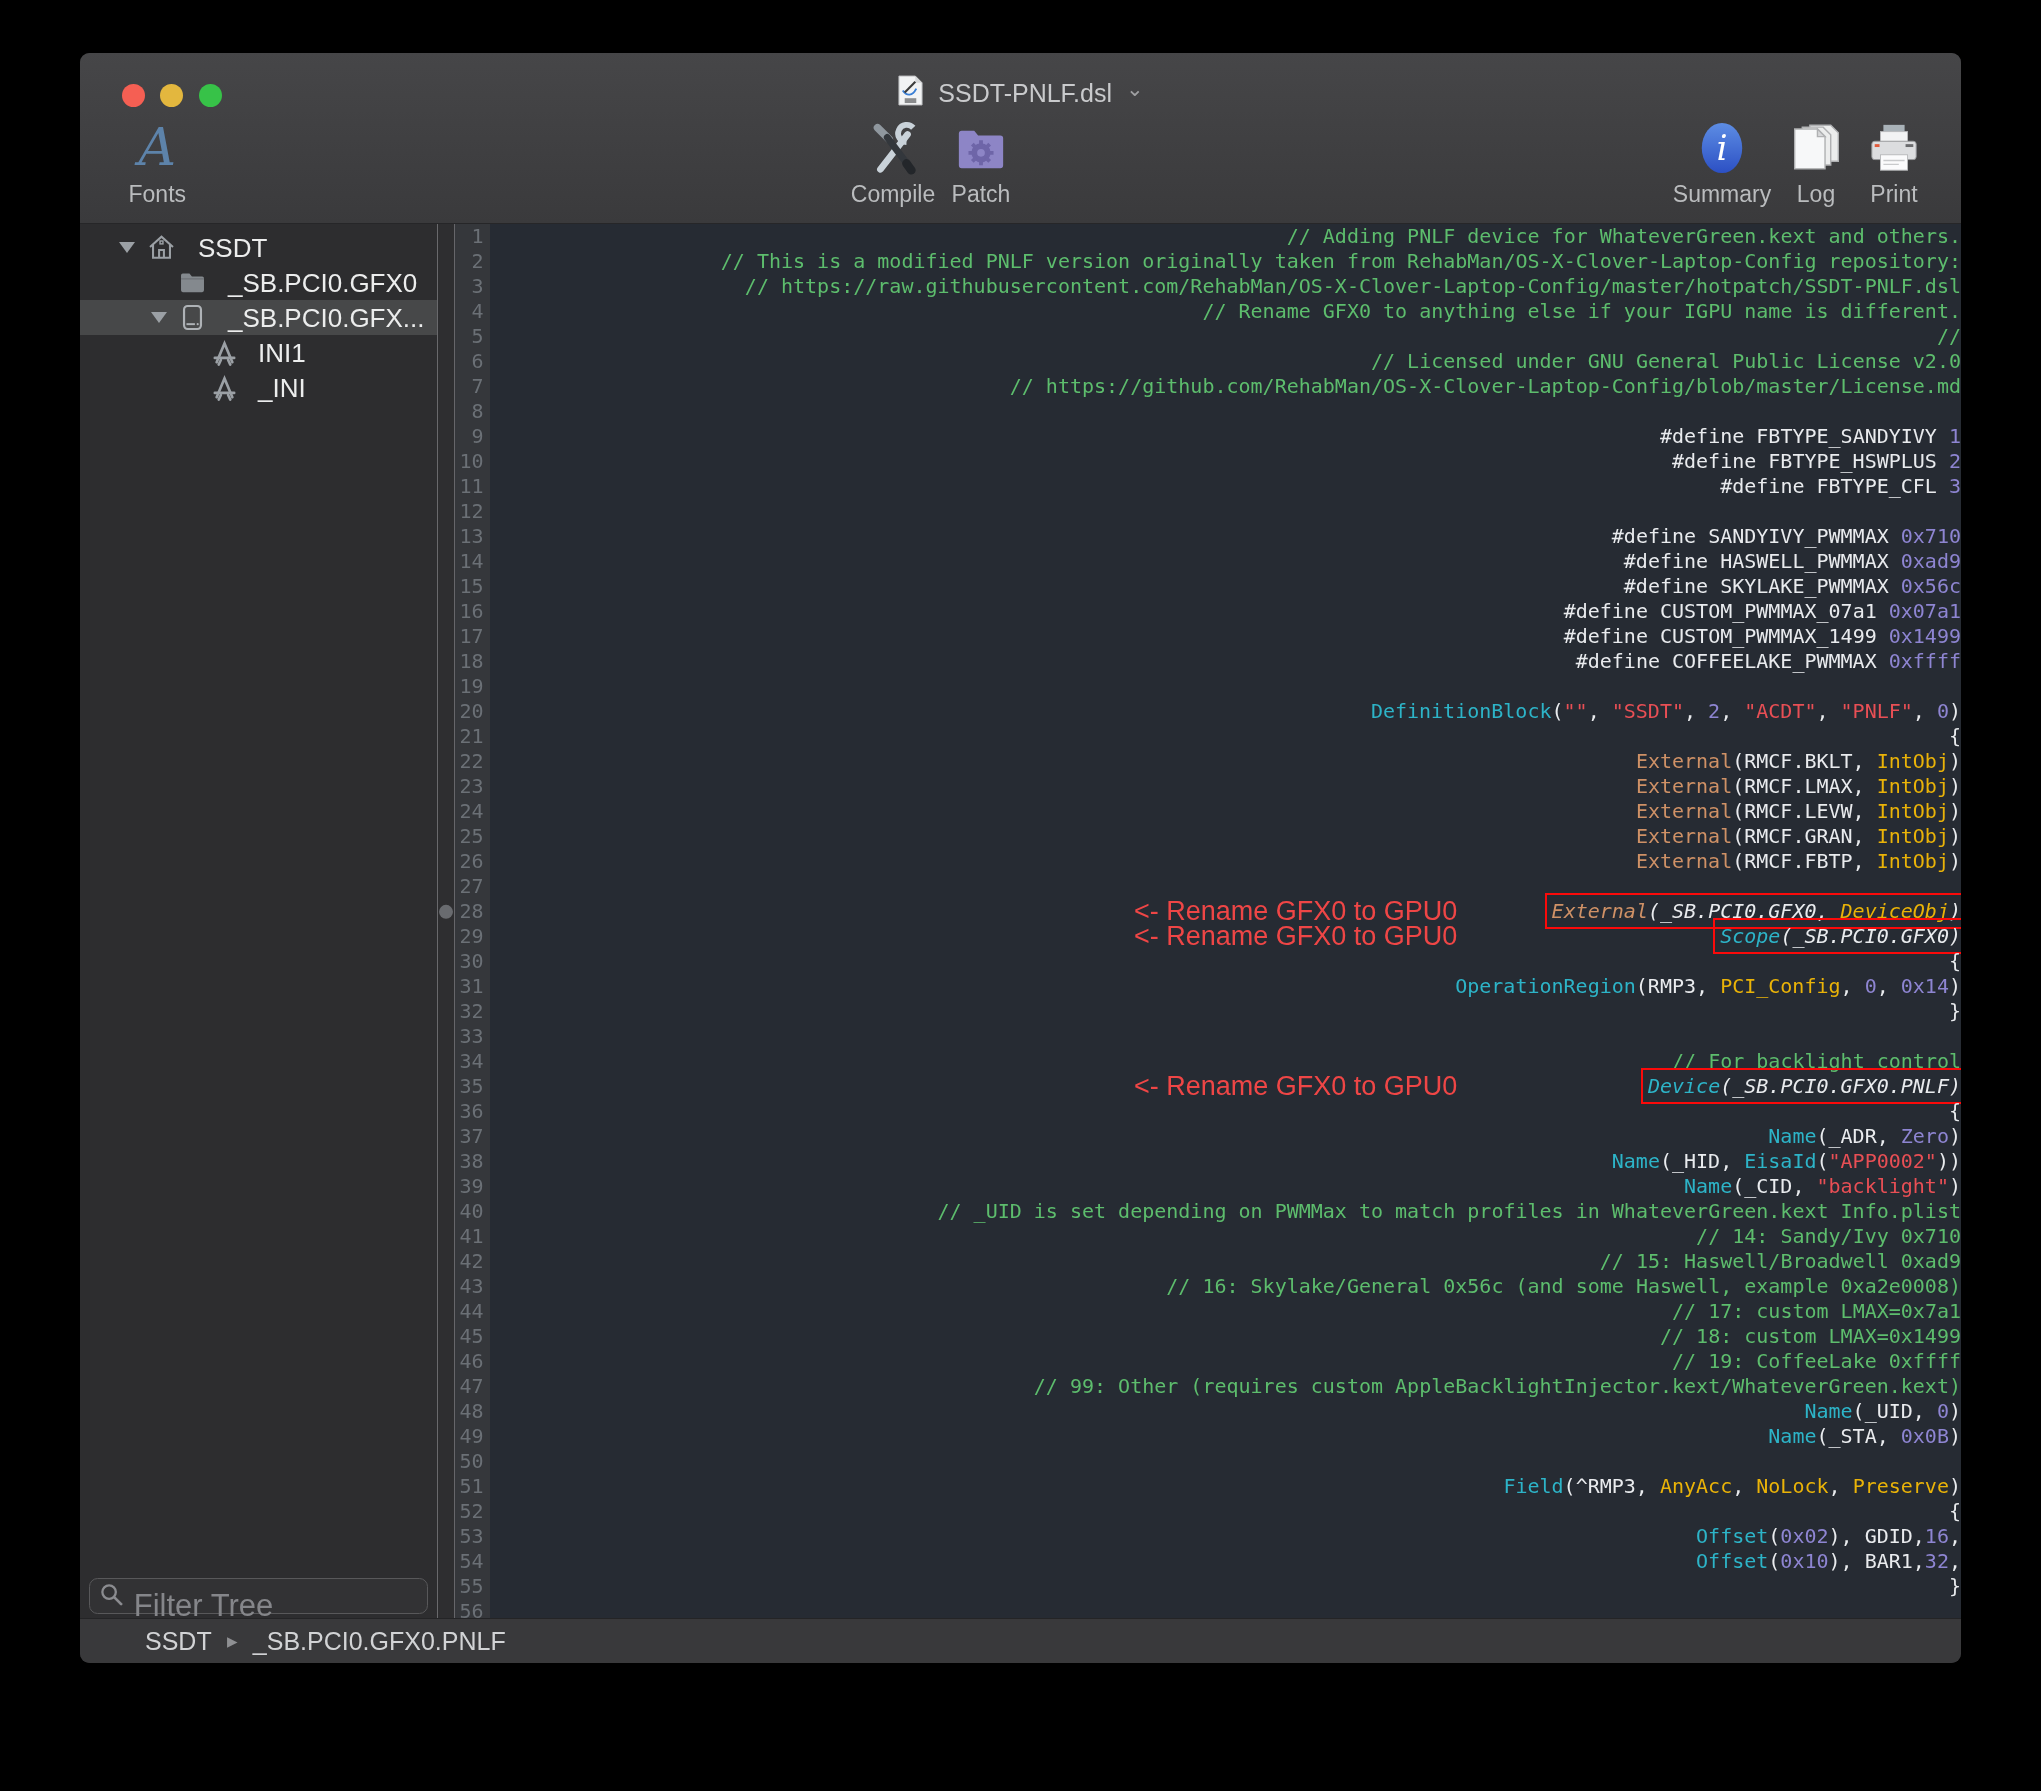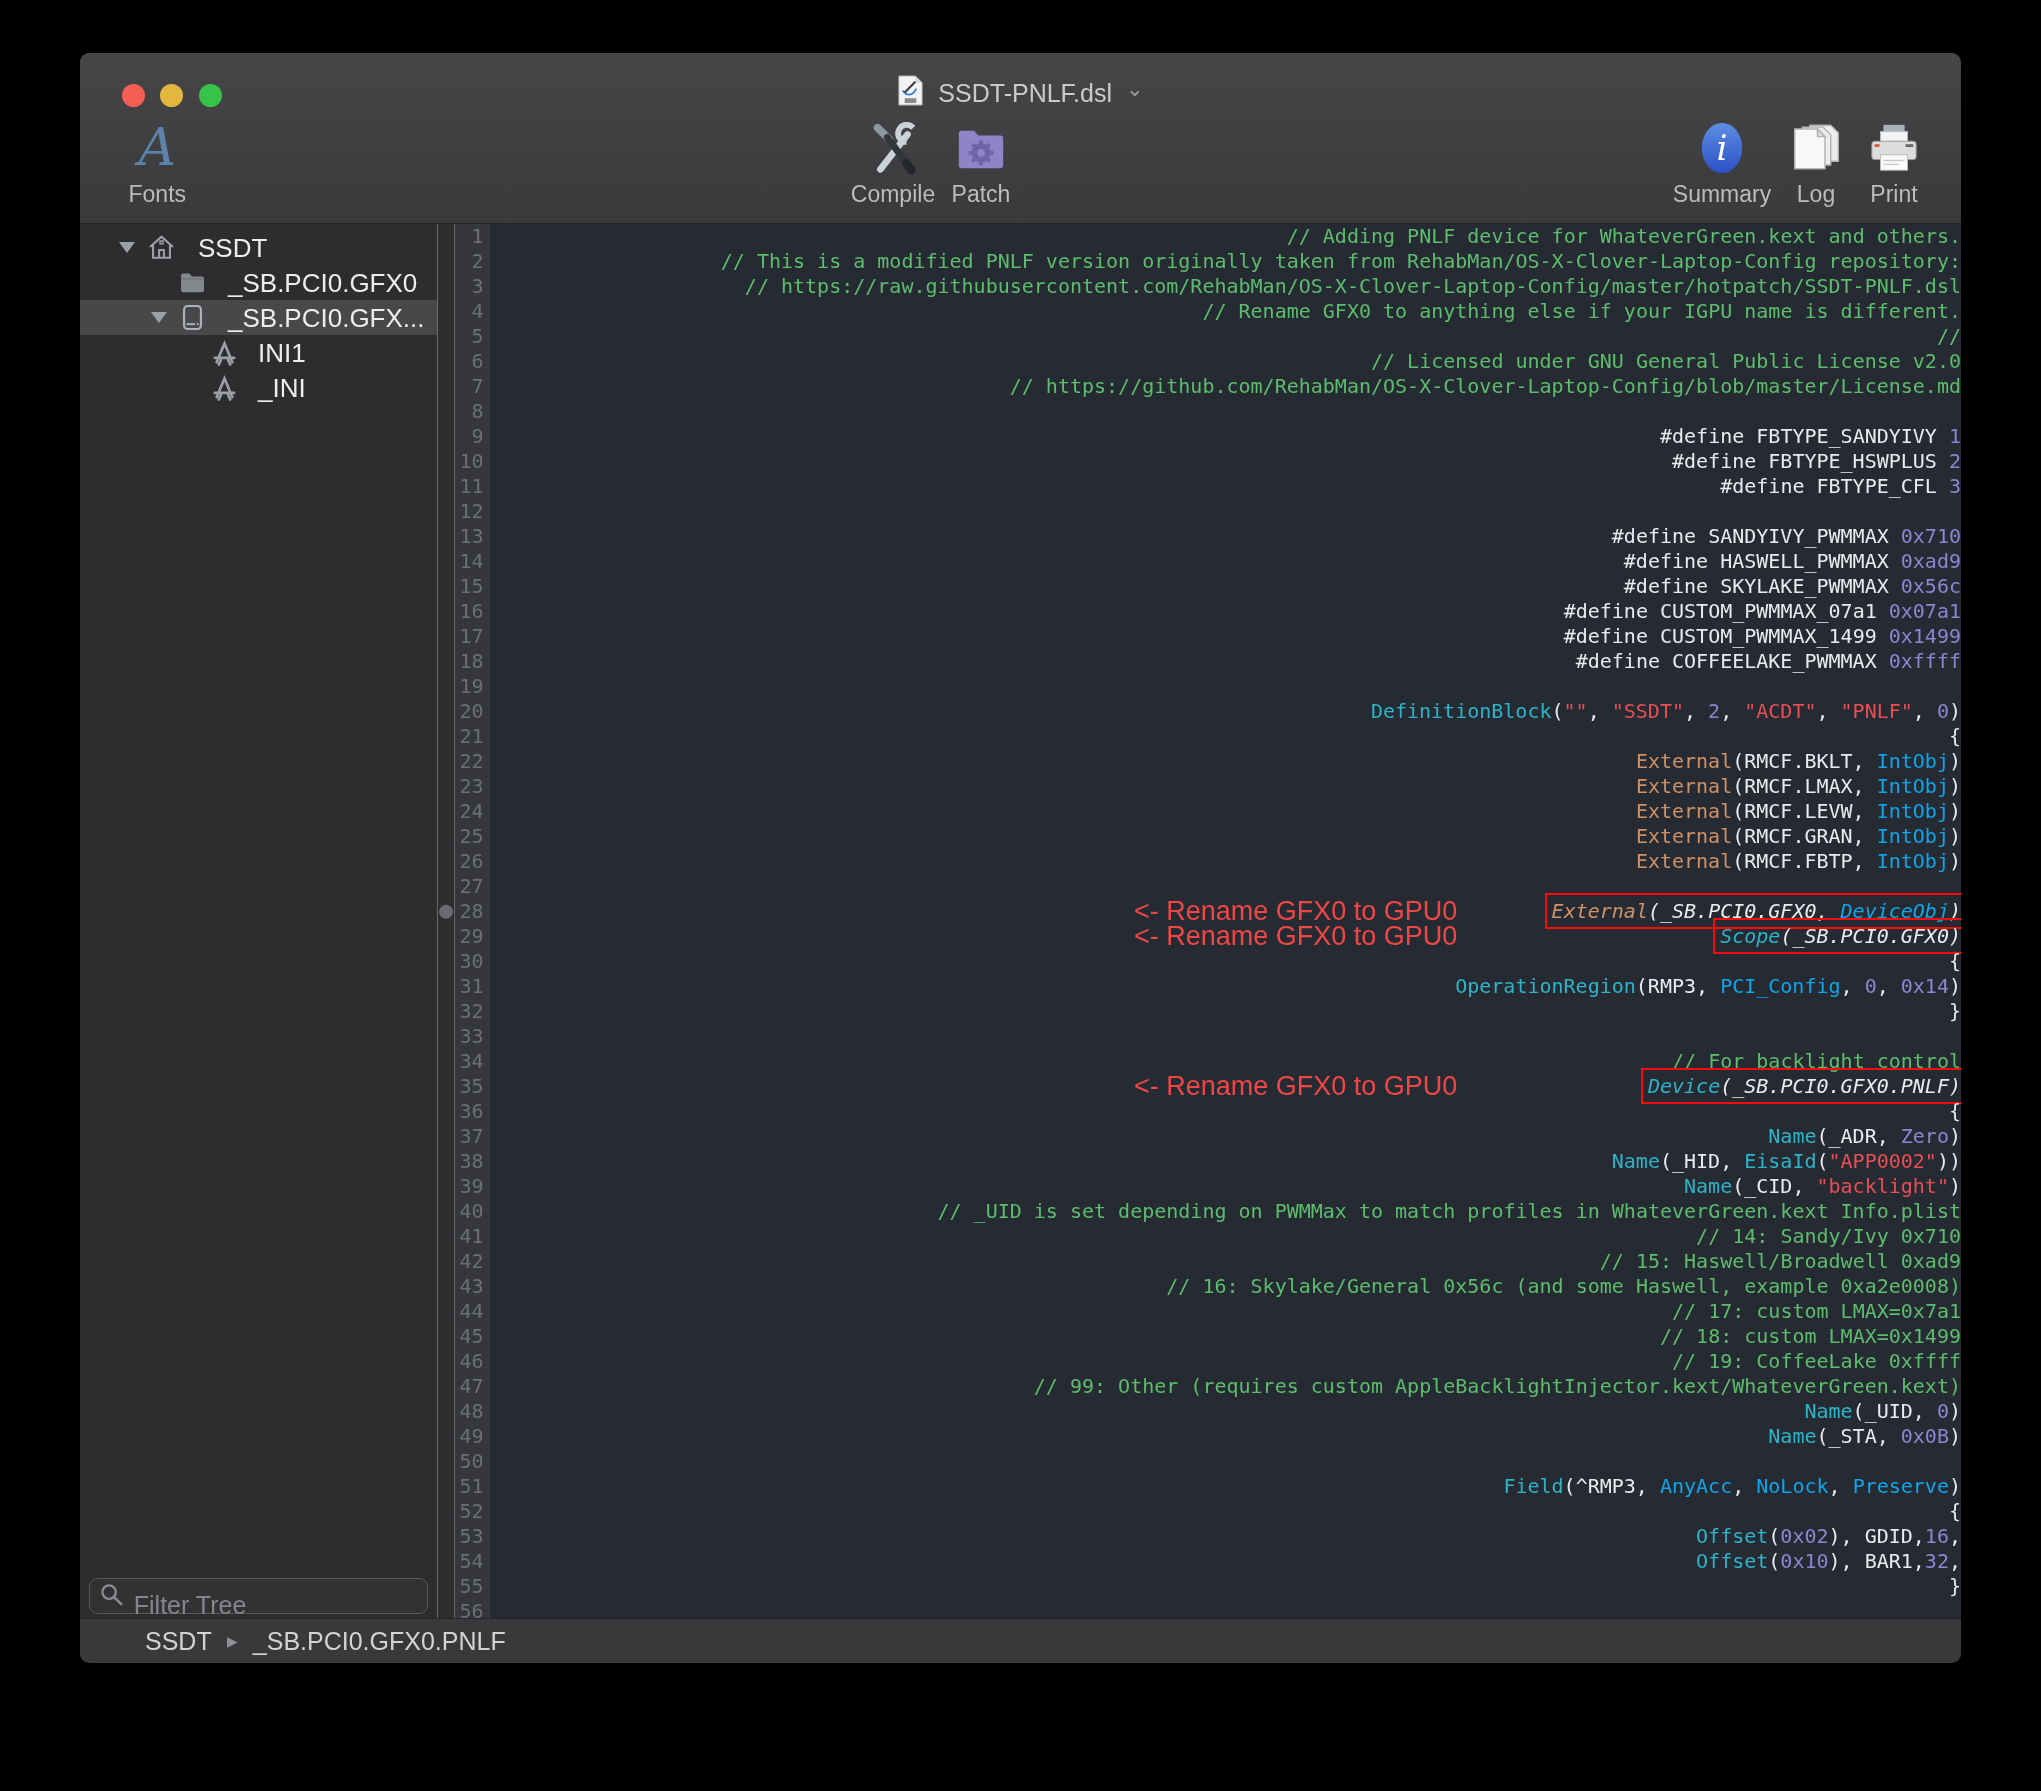--- a/index.html
+++ b/index.html
@@ -29,41 +29,41 @@
   .trow{position:relative;height:35px;}
   .trow.sel{background:#474849;}
   .tri{position:absolute;top:12.4px;width:0;height:0;
        border-left:8.6px solid transparent;border-right:8.6px solid transparent;
        border-top:11.5px solid #9ba0a5;}
   .ticon{position:absolute;top:3.8px;width:29px;height:29px;}
   .tlabel{position:absolute;top:2.9px;color:#eceded;font-size:26px;white-space:nowrap;}
   .filter{position:absolute;left:8.6px;right:8.6px;bottom:4.8px;height:36px;border:1.9px solid #58585a;
           border-radius:8.6px;background:#323234;display:flex;align-items:center;padding:0 9.6px;gap:7.6px;box-sizing:border-box;}
   .filter input{flex:1;background:transparent;border:none;outline:none;
-          font-size:25px;color:#d6d6d8;font-family:"Liberation Sans",sans-serif;margin-top:19px;}
+          font-size:31px;color:#d6d6d8;font-family:"Liberation Sans",sans-serif;margin-top:19px;}
   .filter input::placeholder{color:#85868a;}
   
   .statusbar{position:absolute;left:0;right:0;bottom:0;height:44px;background:#39393b;
              border-top:1px solid #242426;display:flex;align-items:center;
              padding-left:65px;gap:15.3px;color:#d2d3d5;font-size:25px;}
   .crumb-sep{color:#8f9093;font-size:21px;}
   
   .editor{position:absolute;left:359px;top:171px;right:0;bottom:44px;background:#262b33;overflow:hidden;}
   .strip-dot{position:absolute;left:0;top:0;bottom:0;width:15.3px;background:#2e2e30;border-right:1px solid #66666a;}
   .strip-num{position:absolute;left:16.3px;top:0;bottom:0;width:35px;background:#35373b;}
   .lines{position:absolute;left:0;top:0;right:0;}
   .line{position:relative;display:flex;height:25px;line-height:25px;
         font-family:"DejaVu Sans Mono",monospace;font-size:20px;white-space:pre;}
   .cell-dot{width:16.3px;flex:none;position:relative;}
   .bdot{position:absolute;left:0;top:50%;transform:translateY(-50%);
         width:14.3px;height:14.3px;border-radius:50%;background:#696b6f;}
   .cell-ln{width:35px;flex:none;text-align:right;padding-right:6.7px;box-sizing:border-box;color:#6b7076;}
   .cell-code{flex:1;padding-left:43px;text-align:right;}
   .w{color:#e9ebee}.g{color:#5dbd6d}.t{color:#2db4c8}.o{color:#cf9166}
-  .m{color:#0ea5e9}.p{color:#8e85d2}.r{color:#e84f55}
+  .m{color:#eab308}.p{color:#8e85d2}.r{color:#e84f55}
   .box{position:relative;display:inline-block;font-style:italic;}
   .box::after{content:"";position:absolute;left:-6.7px;right:-7.6px;top:-5.7px;bottom:-4.8px;
               border:2.9px solid #fb0a0a;pointer-events:none;}
   .ann{position:absolute;left:695px;top:-1.9px;font-family:"Liberation Sans",sans-serif;
        font-size:27px;color:#ef4646;line-height:29px;white-space:pre;}
 </style>
 </head>
 <body>
 
 <div class="window">

